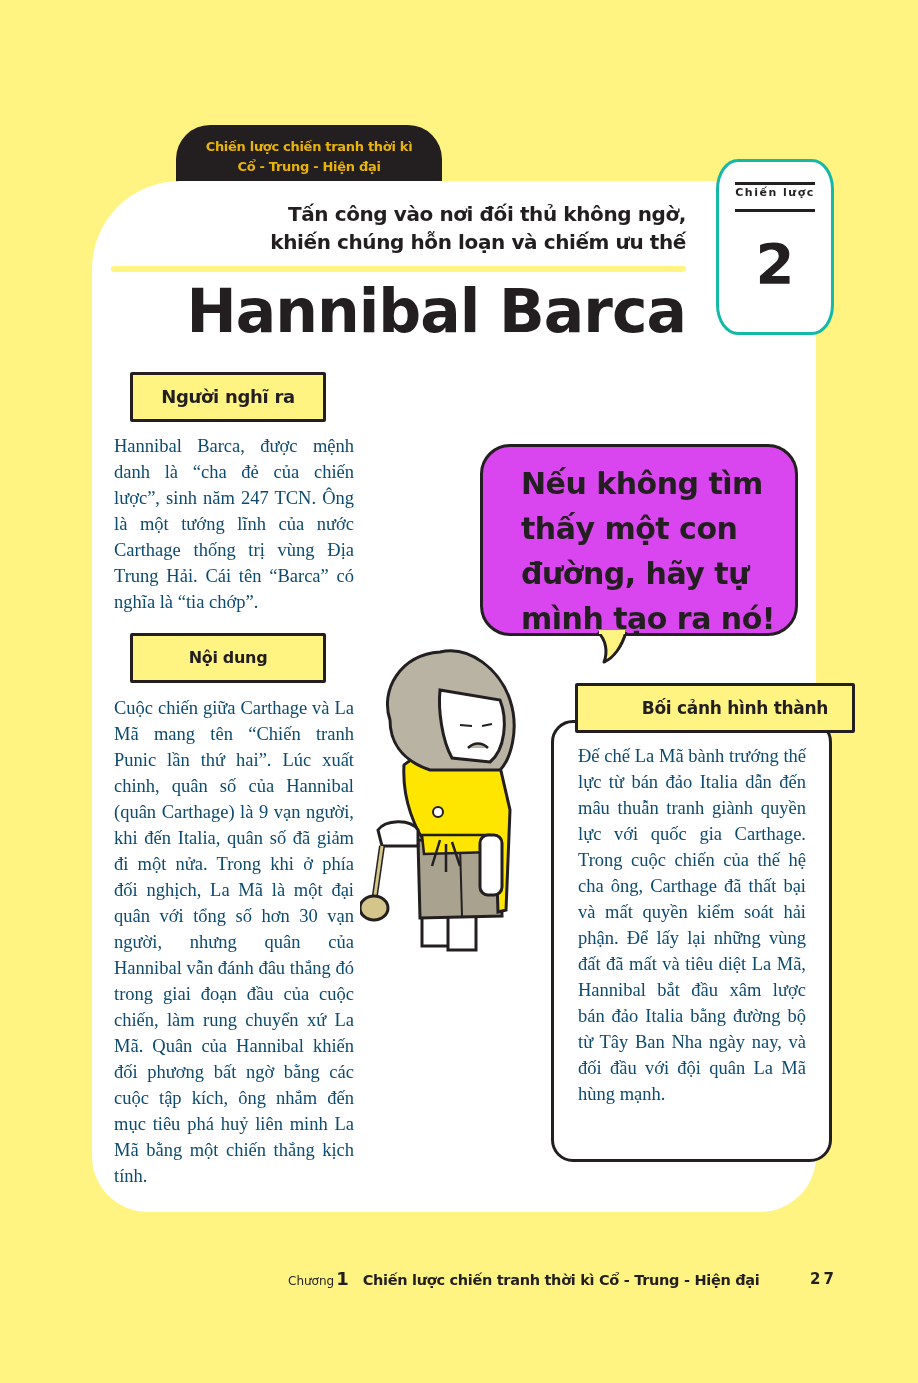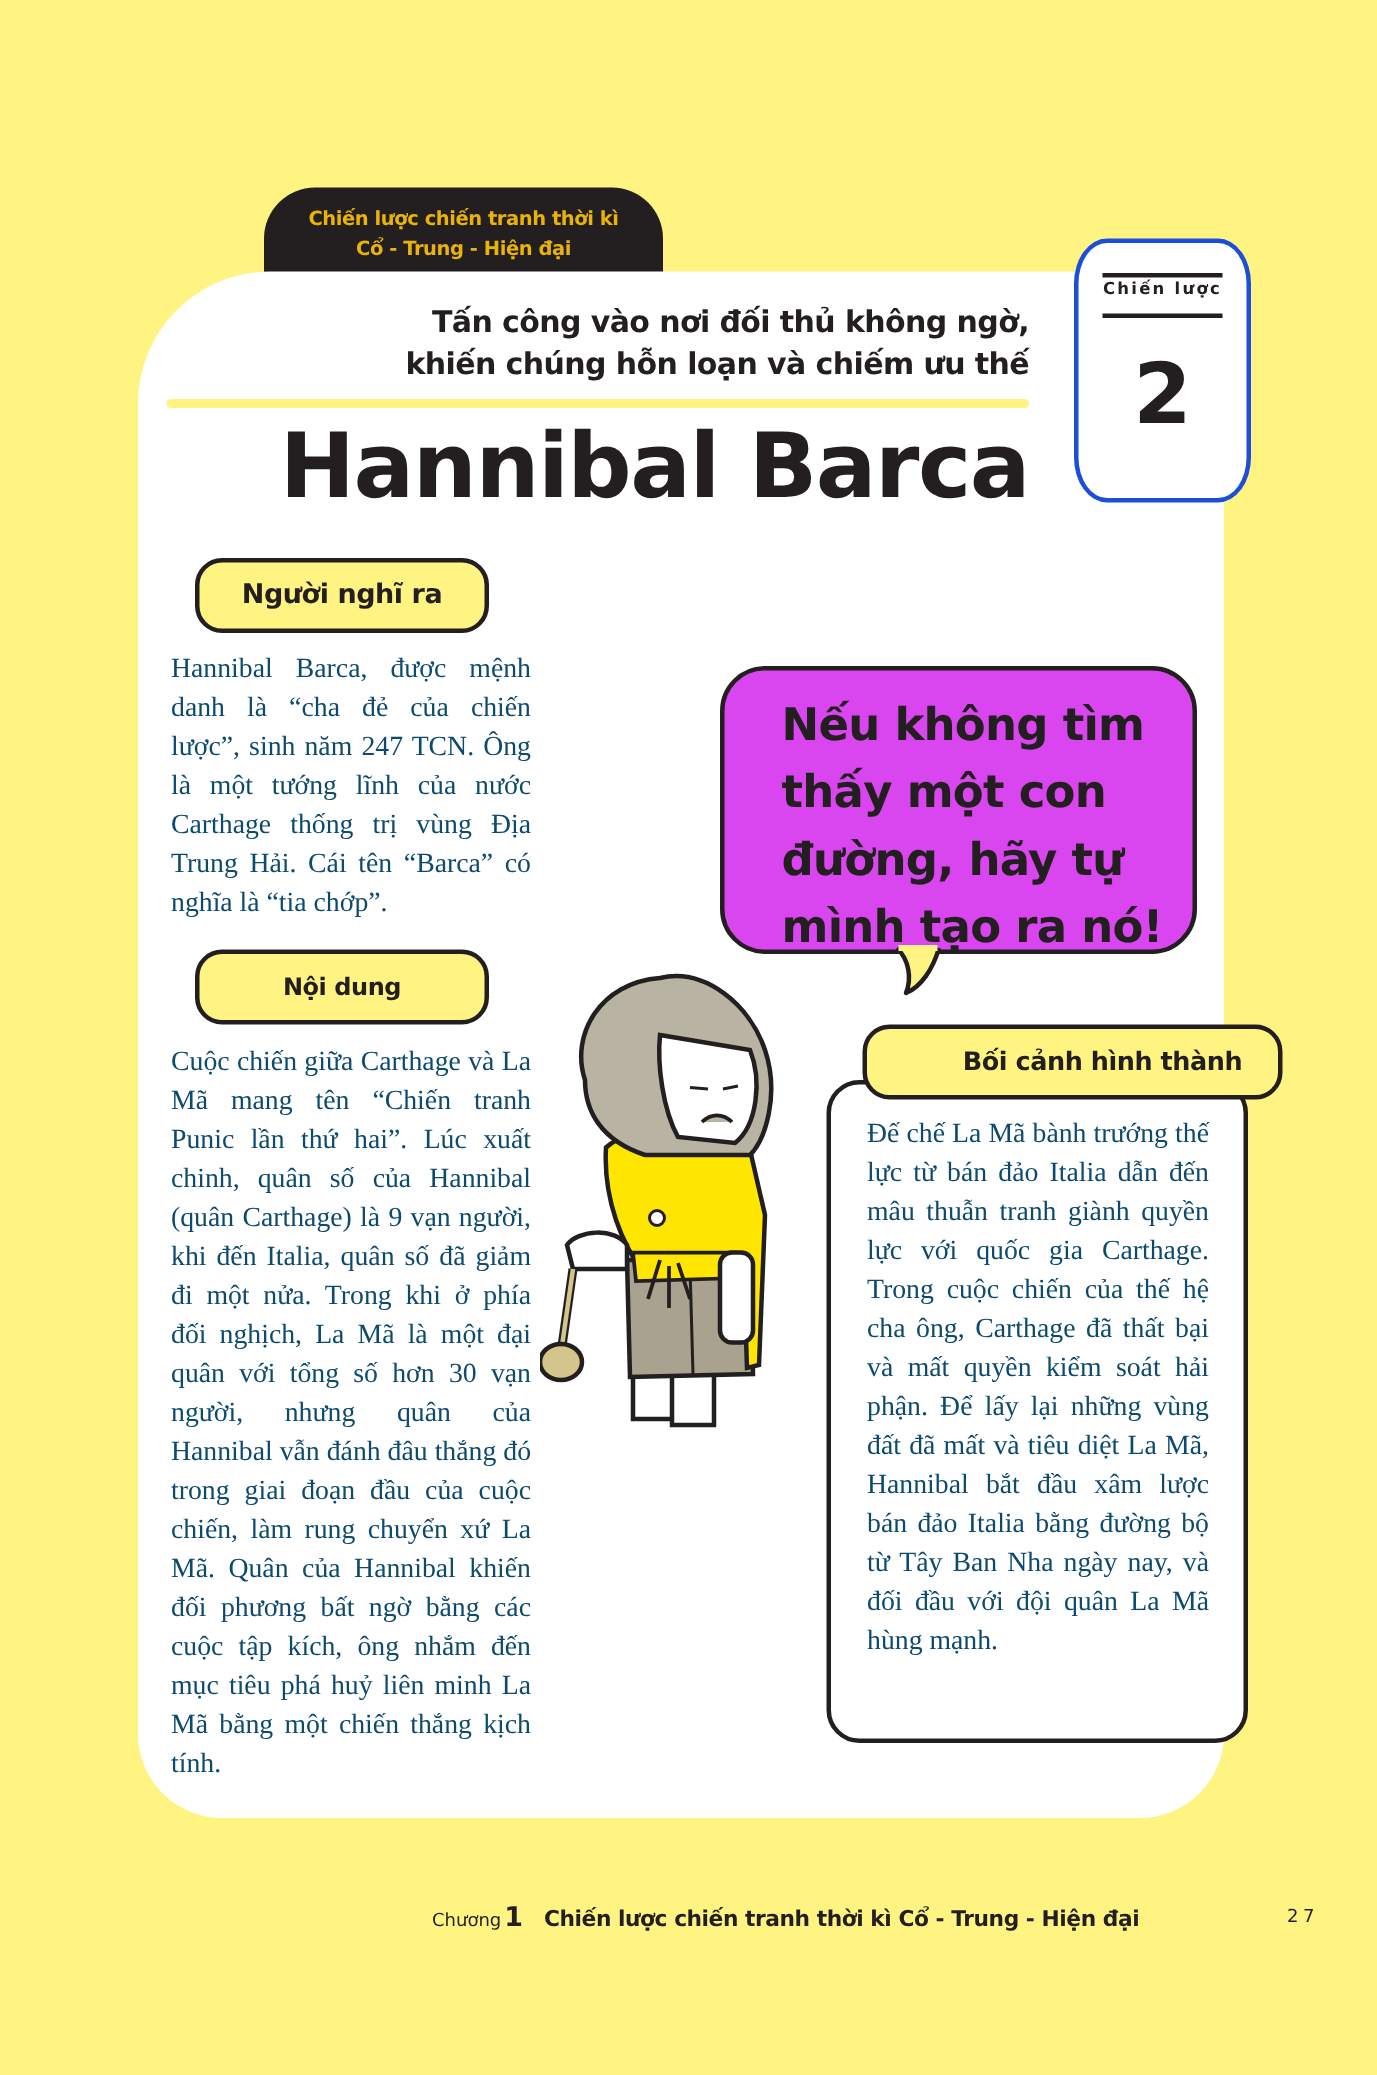--- a/index.html
+++ b/index.html
@@ -57,21 +57,21 @@
       font-weight: bold;
       font-size: 60px;
       line-height: 62px;
       letter-spacing: -1px;
     }
     .strategy-card {
       position: absolute;
       left: 716px; top: 159px;
       width: 118px; height: 176px;
       background: #fff;
-      border: 3px solid #1d4ed8;
+      border: 3px solid #14b8a6;
       border-radius: 22px / 30px;
     }
     .strategy-card .line {
       position: absolute; left: 16px; right: 16px; height: 3px; background: #231f20;
     }
     .strategy-card .l1 { top: 20px; }
     .strategy-card .l2 { top: 47px; }
     .strategy-card .label {
       position: absolute; left: 0; right: 0; top: 24px;
       text-align: center;
@@ -79,21 +79,21 @@
     }
     .strategy-card .num {
       position: absolute; left: 0; right: 0; top: 70px;
       text-align: center;
       font-size: 56px; font-weight: bold; line-height: 64px;
     }
     .pill {
       position: absolute;
       background: #fff382;
       border: 3px solid #231f20;
-      border-radius: 18px;
+      border-radius: 2px;
       font-family: "DejaVu Sans", sans-serif;
       font-weight: bold;
       text-align: center;
       letter-spacing: -0.3px;
     }
     .pill-inventor { left: 130px; top: 372px; width: 196px; height: 50px; font-size: 18px; line-height: 44px; }
     .pill-content  { left: 130px; top: 633px; width: 196px; height: 50px; font-size: 16px; line-height: 44px; }
     .body-text {
       position: absolute;
       font-family: "Liberation Serif", "DejaVu Serif", serif;
@@ -146,21 +146,21 @@
       left: 288px; top: 1268px;
       font-family: "DejaVu Sans", sans-serif;
       font-size: 12px;
       display: flex; align-items: baseline;
     }
     .footer-chapter .num { font-size: 18px; font-weight: bold; margin-left: 2px; margin-right: 14px; }
     .footer-chapter .ttl { font-size: 14.5px; font-weight: bold; letter-spacing: -0.3px; }
     .page-number {
       position: absolute;
       left: 810px; top: 1270px;
-      font-size: 12px; font-weight: normal; letter-spacing: 3px; margin-left: 48px;
+      font-size: 15px; font-weight: bold; letter-spacing: 3px;
     }
   </style>
 </head>
 <body>
 
 <div class="chapter-tab">
   <div>Chiến lược chiến tranh thời kì</div>
   <div>Cổ - Trung - Hiện đại</div>
 </div>
 

